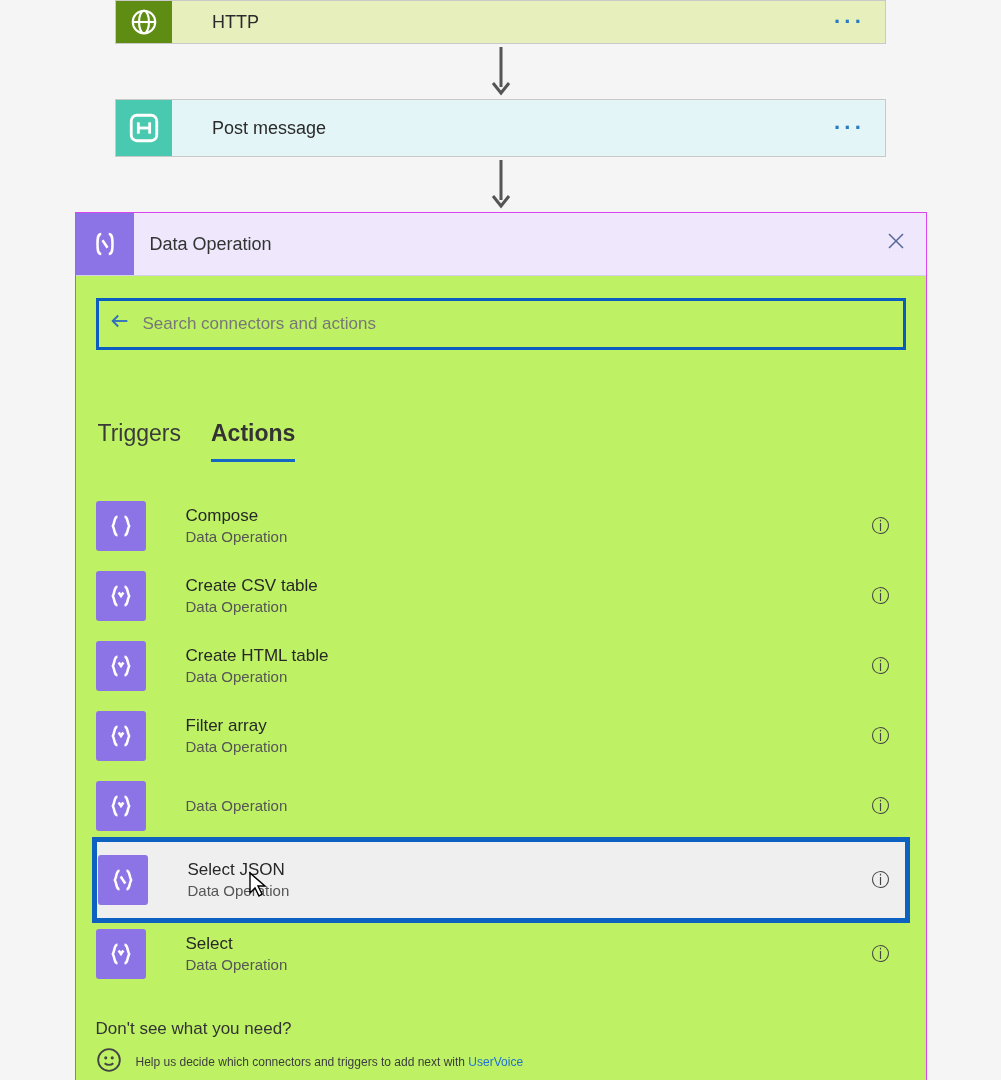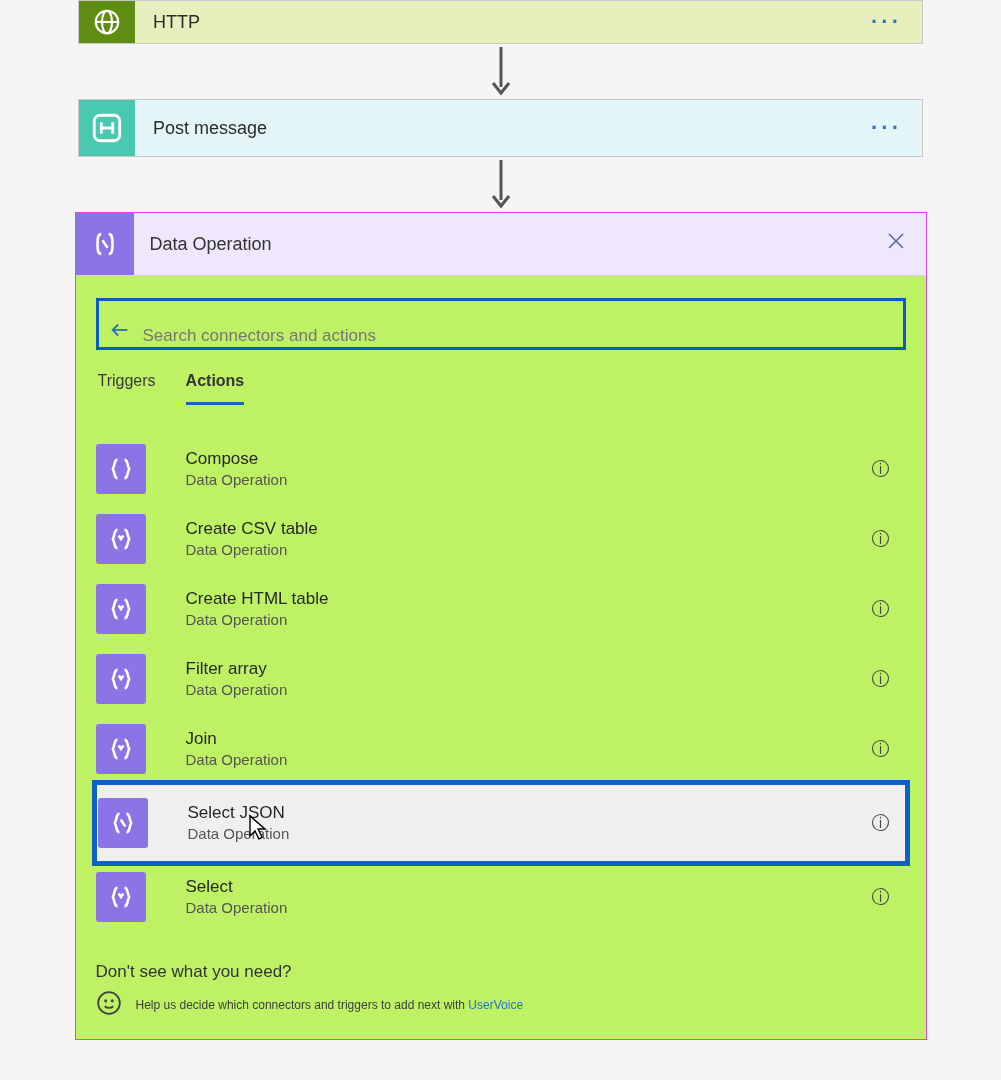--- a/index.html
+++ b/index.html
@@ -9,25 +9,26 @@
   font-family: "Segoe UI", sans-serif;
   width: 1001px;
 }
 .canvas {
   display: flex;
   flex-direction: column;
   align-items: center;
   padding-top: 0;
 }
 .step-card {
-  width: 845px;
+  width: 771px;
   display: flex;
   align-items: center;
   border: 1px solid #c9c9c9;
   box-sizing: border-box;
+  gap: 22px;
 }
 .http-card {
   background: #e7efbd;
 }
 .post-card {
   background: #e3f5f6;
 }
 .step-icon {
   width: 56px;
   height: 42px;
@@ -101,21 +102,21 @@
   font-size: 22px;
   cursor: pointer;
 }
 .panel-body {
   padding: 22px 20px 20px 20px;
 }
 .search-bar {
   border: 3px solid #0a5cc0;
   height: 46px;
   display: flex;
-  align-items: flex-end;
+  align-items: center;
   padding: 0 10px;
 }
 .search-back {
   color: #2a6fbf;
   font-size: 22px;
   padding-right: 10px;
   cursor: pointer;
 }
 .search-input {
   border: none;
@@ -127,24 +128,25 @@
 }
 .search-input::placeholder { color: #777; font-family: "Segoe UI", sans-serif;}
 .tabs {
   display: flex;
   gap: 30px;
   margin-top: 22px;
   padding-left: 2px;
   border-bottom: 1px solid transparent;
 }
 .tab {
-  font-size: 16px;
+  font-size: 23px;
   color: #3a3a3a;
   padding-bottom: 12px;
   cursor: pointer;
+  margin-top: 48px;
 }
 .tab.active {
   color: #333;
   font-weight: 600;
   border-bottom: 3px solid #1467c5;
 }
 .actions-list {
   margin-top: 28px;
 }
 .action-row {
@@ -362,21 +364,20 @@
 
         <div class="action-row">
           <div class="action-icon">
             <svg width="28" height="28" viewBox="0 0 24 24" fill="none" stroke="#fff" stroke-width="2.2">
               <path d="M9 4 C6 4 7 8 5 12 C7 16 6 20 9 20"></path>
               <path d="M15 4 C18 4 17 8 19 12 C17 16 18 20 15 20"></path>
               <polyline points="10,9 12,12 14,9" fill="none"></polyline>
             </svg>
           </div>
           <div class="action-text">
-            <span class="action-title">Join</span>
             <span class="action-sub">Data Operation</span>
           </div>
           <span class="info-icon">ⓘ</span>
         </div>
 
         <div class="parse-wrap">
         <div class="action-row highlight-bg action-highlighted" style="padding:14px 0 14px 0;">
           <div class="action-icon" style="margin-left:2px">
             <svg width="28" height="28" viewBox="0 0 24 24" fill="none" stroke="#fff" stroke-width="2.2">
               <path d="M9 4 C6 4 7 8 5 12 C7 16 6 20 9 20"></path>

